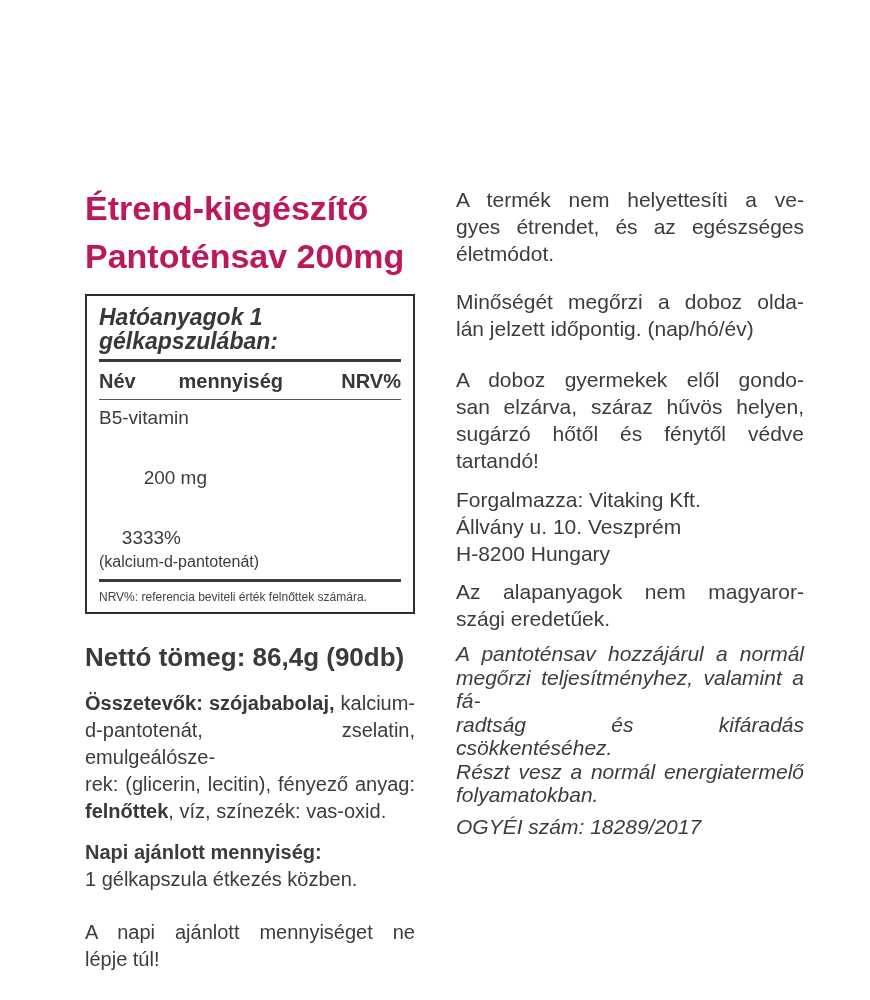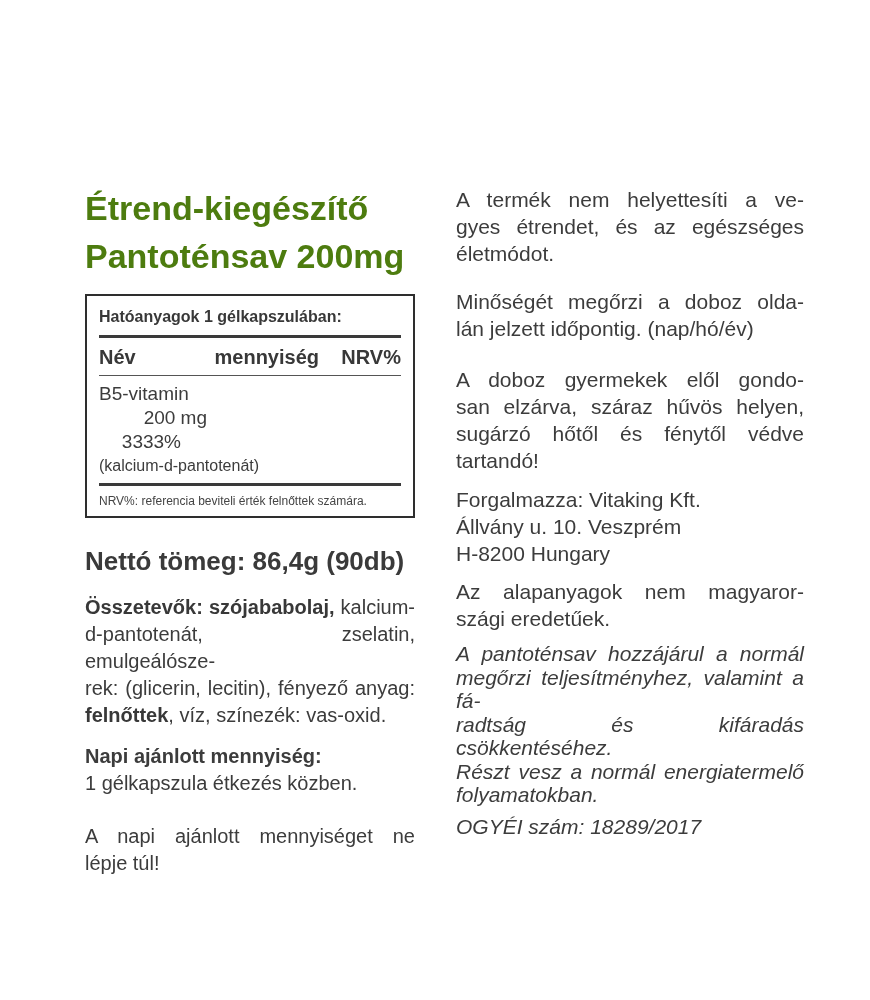--- a/index.html
+++ b/index.html
@@ -15,32 +15,32 @@
   }
   .col-left  { position: absolute; left: 85px;  top: 0; width: 330px; }
   .col-right { position: absolute; left: 456px; top: 0; width: 348px; }
 
   
   .title {
     margin-top: 184px;
     font-size: 34px;
     font-weight: 700;
     line-height: 48px;
-    color: #4d7c0f;
+    color: #be185d;
     white-space: nowrap;
   }
   .ing-table {
     margin-top: 14px;
     border: 2px solid #2e2e2e;
     padding: 9px 12px 7px 12px;
   }
-  .t-header { font-size: 16px; font-weight: 700; line-height: 24px; color: #383838; }
+  .t-header { font-size: 23px; font-weight: 700; line-height: 24px; color: #383838; font-style: italic; }
   .rule-thick { height: 3px; background: #3a3a3a; margin: 6px 0 6px 0; }
   .rule-thin  { height: 1px; background: #555555; margin: 5px 0 6px 0; }
-  .t-cols, .t-data { display: flex; align-items: baseline; }
+  .t-cols, .t-data { display: flex; align-items: baseline; gap: 36px; }
   .t-cols { font-size: 20px; font-weight: 700; line-height: 26px; color: #383838; }
   .t-data { font-size: 19px; line-height: 24px; flex-direction: column; }
   .c-name { flex: 1; text-align: left; }
   .c-qty  { width: 108px; text-align: right; }
   .c-nrv  { width: 82px;  text-align: right; }
   .t-sub  { font-size: 16px; line-height: 23px; }
   .t-foot { font-size: 12px; line-height: 15px; margin-top: 8px; color: #444444; }
 
   .net {
     margin-top: 26px;

